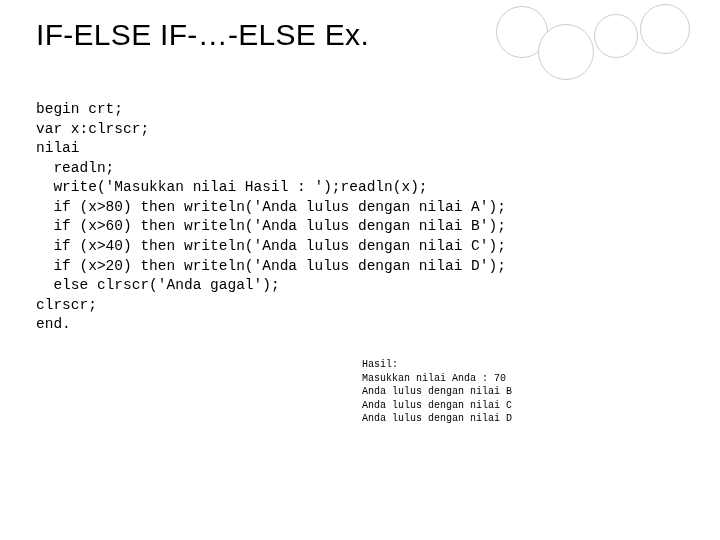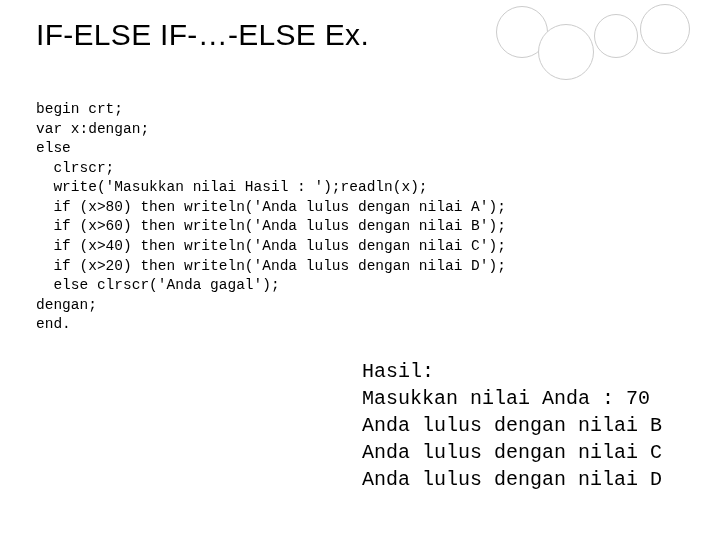--- a/index.html
+++ b/index.html
@@ -47,48 +47,48 @@
       font-size: 14.5px;
       line-height: 1.35;
       color: #000;
       white-space: pre;
     }
     .result-block {
       position: absolute;
       top: 358px;
       left: 362px;
       font-family: "Courier New", Courier, monospace;
-      font-size: 20px;
+      font-size: 10px;
       line-height: 1.35;
       color: #000;
       white-space: pre;
     }
   </style>
 </head>
 <body>
 
 <div class="circles">
   <div class="circle c1"></div>
   <div class="circle c2"></div>
   <div class="circle c3"></div>
   <div class="circle c4"></div>
 </div>
 
 <div class="title">IF-ELSE IF-…-ELSE Ex.</div>
 
 <div class="code-block"><span>begin crt;</span>
-<span>var x:dengan;</span>
-<span>else</span>
-<span>  clrscr;</span>
+<span>var x:clrscr;</span>
+<span>nilai</span>
+<span>  readln;</span>
 <span>  write('Masukkan nilai Hasil : ');readln(x);</span>
 <span>  if (x&gt;80) then writeln('Anda lulus dengan nilai A');</span>
 <span>  if (x&gt;60) then writeln('Anda lulus dengan nilai B');</span>
 <span>  if (x&gt;40) then writeln('Anda lulus dengan nilai C');</span>
 <span>  if (x&gt;20) then writeln('Anda lulus dengan nilai D');</span>
 <span>  else clrscr('Anda gagal');</span>
-<span>dengan;</span>
+<span>clrscr;</span>
 <span>end.</span></div>
 
 <div class="result-block"><span>Hasil:</span>
 <span>Masukkan nilai Anda : 70</span>
 <span>Anda lulus dengan nilai B</span>
 <span>Anda lulus dengan nilai C</span>
 <span>Anda lulus dengan nilai D</span></div>
 
 </body></html>

